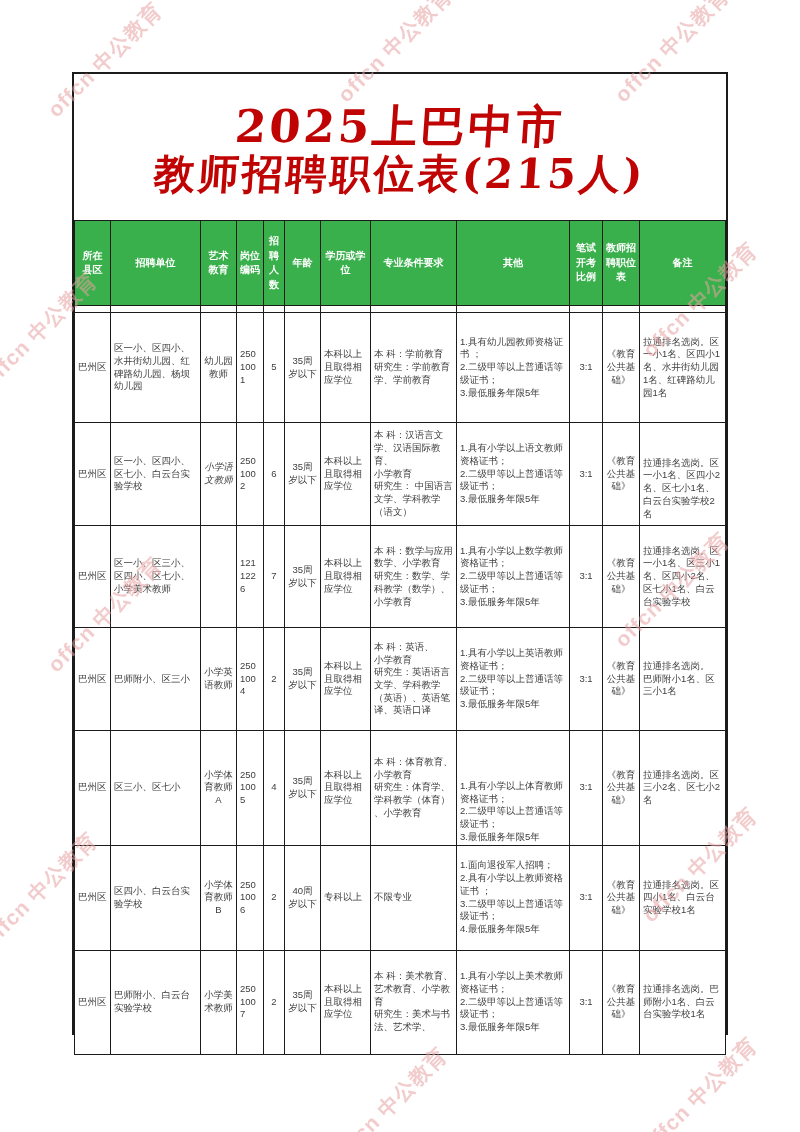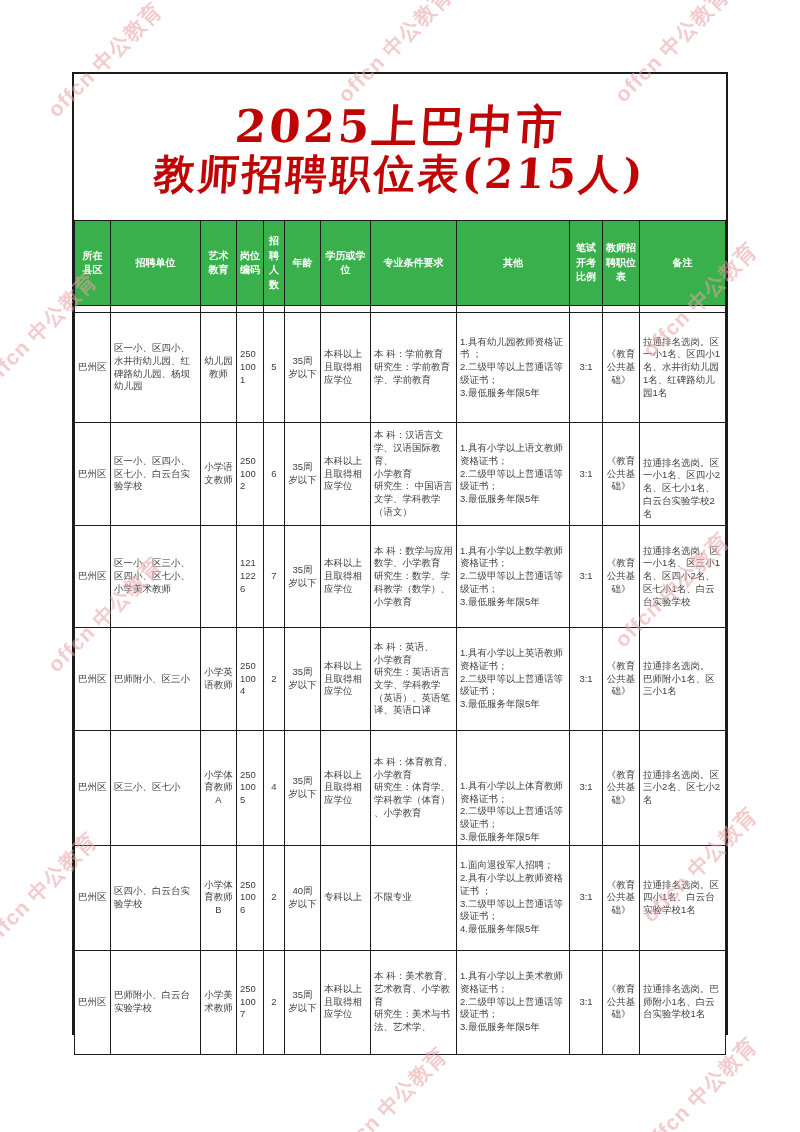--- a/index.html
+++ b/index.html
@@ -164,21 +164,21 @@
             </td>
           </tr>
           <tr style="height: 103px;">
             <td class="c-county">
               <div class="cc" style="max-height: 97px;">巴州区</div>
             </td>
             <td class="c-unit">
               <div class="cc" style="max-height: 97px;">区一小、区四小、区七小、白云台实验学校</div>
             </td>
             <td class="c-postname">
-              <div class="cc" style="max-height: 97px;">小学语文教师</div>
+              <div class="cc" style="max-height: 97px; font-style: italic;">小学语文教师</div>
             </td>
             <td class="c-code">
               <div class="cc" style="max-height: 97px;">2501002</div>
             </td>
             <td class="c-count">
               <div class="cc" style="max-height: 97px;">6</div>
             </td>
             <td class="c-age">
               <div class="cc" style="max-height: 97px;">35周岁以下</div>
             </td>

